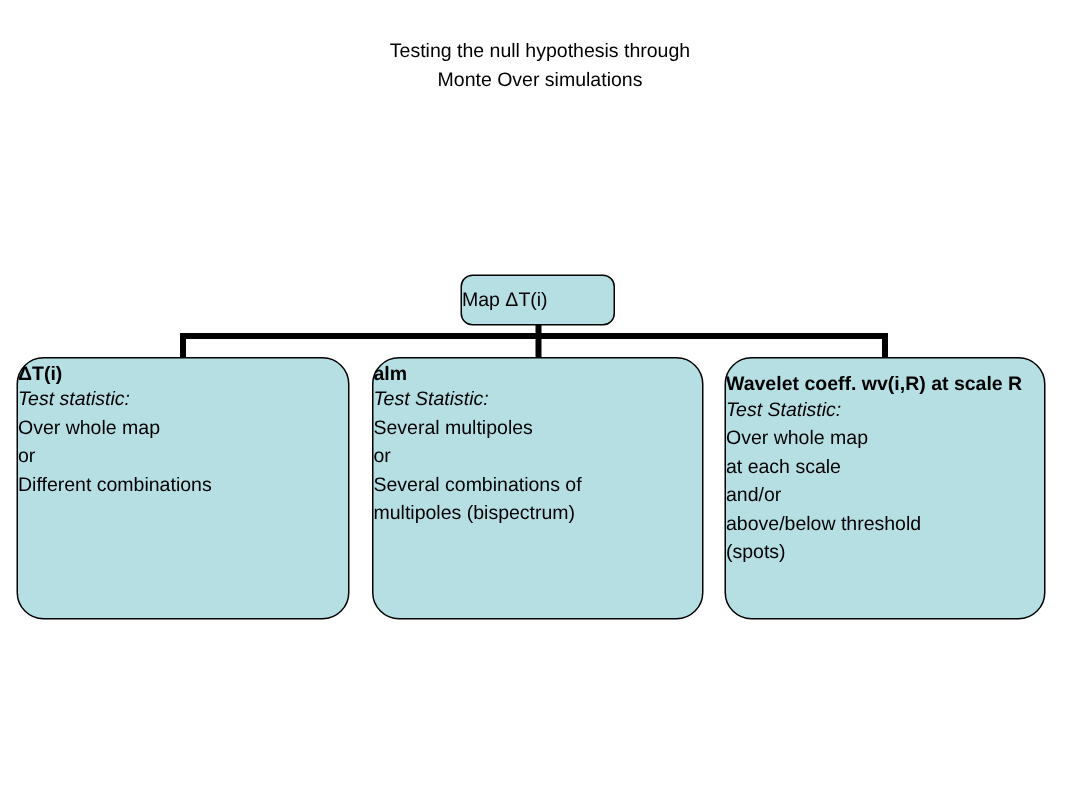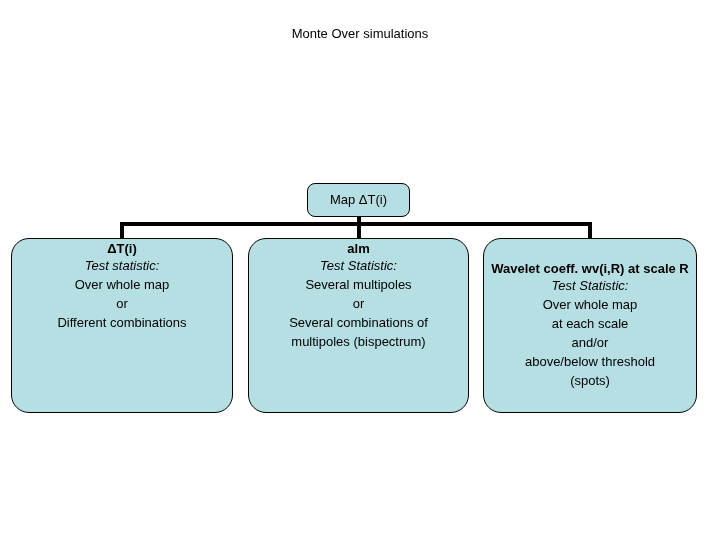--- a/index.html
+++ b/index.html
@@ -48,41 +48,41 @@
   .conn-drop-mid   { left: 357px; top: 222px; width: 4px;   height: 17px; }
   .conn-drop-right { left: 588px; top: 222px; width: 4px;   height: 17px; }
 
   
   .box {
     position: absolute;
     box-sizing: border-box;
     background: #b6dfe3;
     border: 1px solid #000000;
     border-radius: 14px;
-    text-align: center;
+    text-align: left;
     color: #000000;
   }
   .box-top {
     left: 307px;
     top: 183px;
     width: 103px;
     height: 34px;
     border-radius: 8px;
     font-size: 13px;
     line-height: 32px;
   }
   .box-branch {
     top: 238px;
     height: 175px;
     border-radius: 18px;
     padding-top: 1px;
   }
   .box-1 { left: 11px;  width: 222px; }
   .box-2 { left: 248px; width: 221px; }
-  .box-3 { left: 483px; width: 214px; padding-top: 21px; }
+  .box-3 { left: 483px; width: 214px; padding-top: 8px; }
 
   .hdr {
     display: block;
     font-weight: bold;
     font-size: 13px;
     line-height: 17px;
   }
   .sub {
     display: block;
     font-style: italic;
@@ -94,20 +94,21 @@
     font-size: 13px;
     line-height: 19px;
   }
 </style>
 </head>
 <body>
 
 <div id="slide">
 
   <div class="slide-title">
+    <span class="ln">Testing the null hypothesis through</span>
     <span class="ln">Monte Over simulations</span>
   </div>
 
   <div class="connector conn-stem-top"></div>
   <div class="connector conn-hbar"></div>
   <div class="connector conn-drop-left"></div>
   <div class="connector conn-drop-mid"></div>
   <div class="connector conn-drop-right"></div>
 
   <div class="box box-top">

